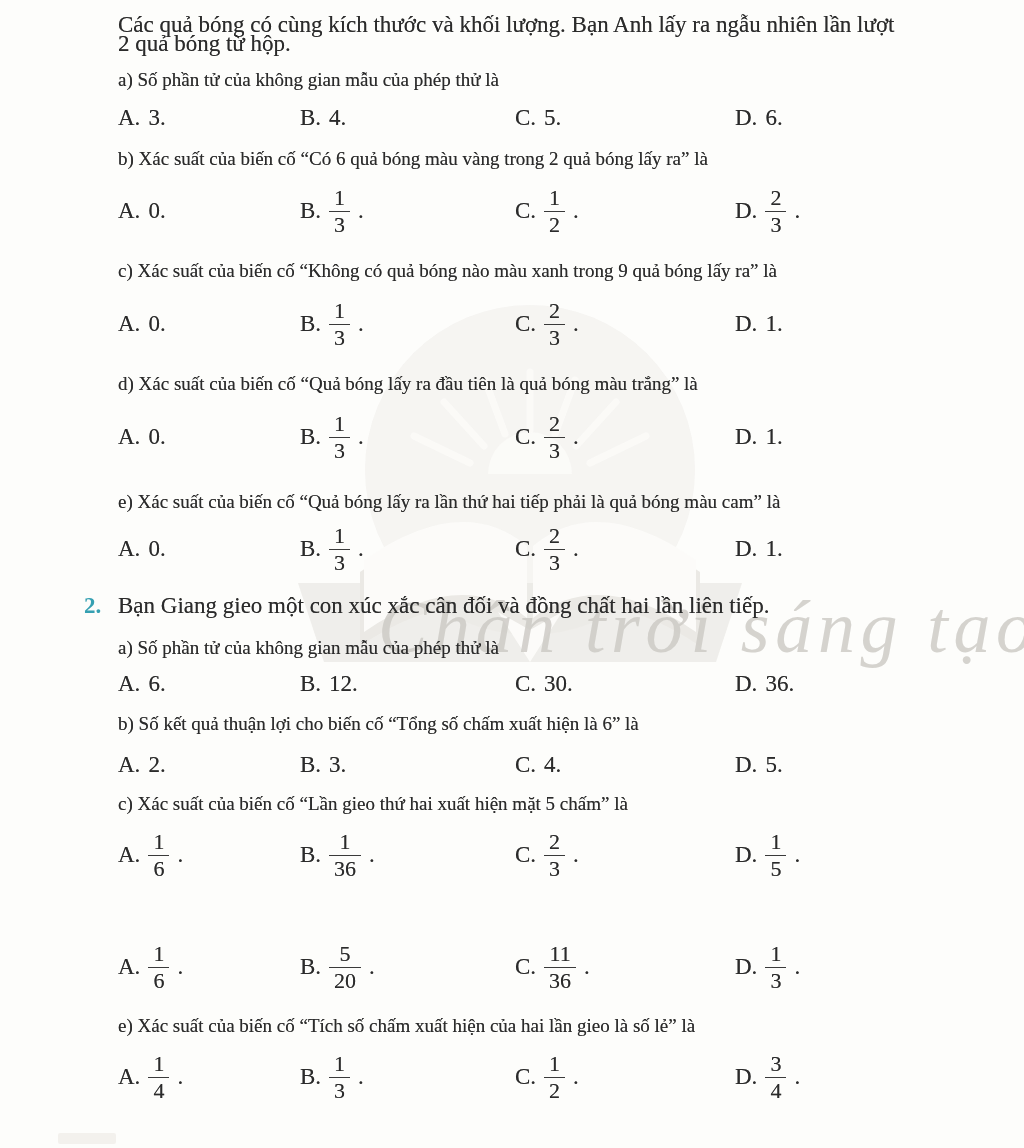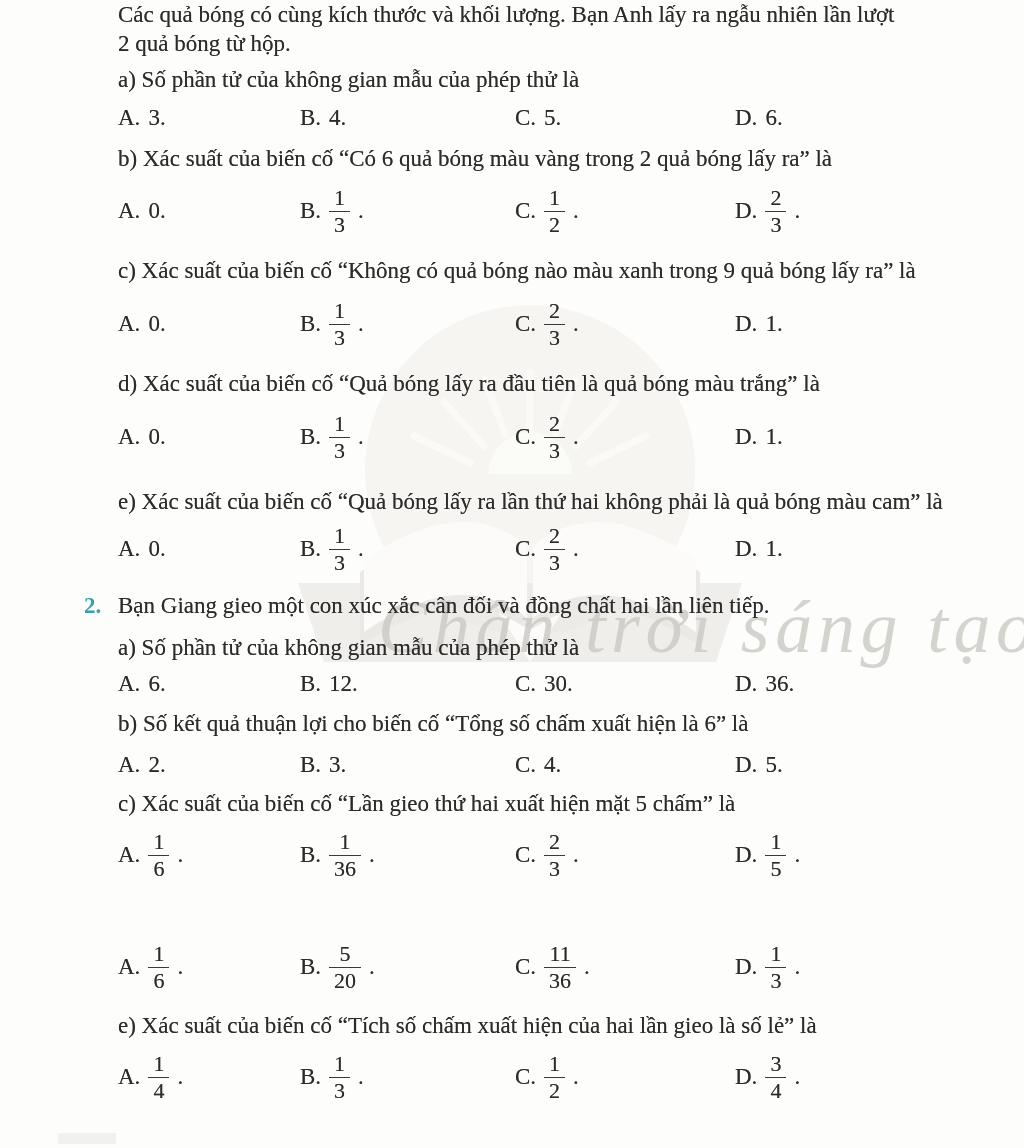--- a/index.html
+++ b/index.html
@@ -9,21 +9,21 @@
     font-family:"Liberation Serif","DejaVu Serif",serif;
     color:#2b2b2b;
     overflow:hidden;
     position:relative;
   }
   .page{position:absolute;inset:0;}
   .wm{position:absolute;left:0;top:0;z-index:0;}
   .content{position:absolute;inset:0;z-index:1;filter:blur(0.3px);}
   .st{
     position:absolute;left:118px;
-    font-size:23px;line-height:28px;white-space:nowrap;
+    font-size:19px;line-height:28px;white-space:nowrap;
     text-shadow:0 0 0.6px rgba(20,20,20,.55);
   }
   .introline{position:absolute;left:118px;font-size:23px;line-height:28px;white-space:nowrap;
     text-shadow:0 0 0.6px rgba(20,20,20,.55);}
   .optrow{position:absolute;left:0;width:1024px;}
   .optrow.plain{height:30px;}
   .optrow.fracs{height:58px;}
   .opt{
     position:absolute;top:0;bottom:0;
     display:flex;align-items:center;gap:8px;
@@ -63,21 +63,21 @@
       <path d="M700 572 Q600 502 533 556 L533 630 Q600 578 700 646 Z" fill="#dfdcd7"></path>
       <path d="M364 560 Q462 492 527 546 L527 618 Q460 566 364 632 Z" fill="#fcfbf9"></path>
       <path d="M696 560 Q598 492 533 546 L533 618 Q600 566 696 632 Z" fill="#fcfbf9"></path>
       <path d="M498 612 L530 662 L562 612 L530 630 Z" fill="#fcfbf9"></path>
     </g>
     <text x="378" y="652" textLength="655" font-size="74" font-style="italic" font-family="Liberation Serif, DejaVu Serif, serif" fill="#cbc9c4" opacity="0.8">Chân trời sáng tạo</text>
   </svg>
 
   <div class="content">
 
-    <div class="introline" style="top:1px">Các quả bóng có cùng kích thước và khối lượng. Bạn Anh lấy ra ngẫu nhiên lần lượt</div>
+    <div class="introline" style="top:11px">Các quả bóng có cùng kích thước và khối lượng. Bạn Anh lấy ra ngẫu nhiên lần lượt</div>
     <div class="introline" style="top:30px">2 quả bóng từ hộp.</div>
 
     <div class="st" style="top:66px">a) Số phần tử của không gian mẫu của phép thử là</div>
     <div class="optrow plain" style="top:103px">
       <div class="opt oA">
           <span>A.</span>
           <span>3.</span>
         </div>
       <div class="opt oB">
           <span>B.</span>
@@ -174,21 +174,21 @@
             <span class="den">3</span>
           </span>
           <span>.</span>
         </div>
       <div class="opt oD">
           <span>D.</span>
           <span>1.</span>
         </div>
     </div>
 
-    <div class="st" style="top:488px">e) Xác suất của biến cố “Quả bóng lấy ra lần thứ hai không phải là quả bóng màu cam” là</div>
+    <div class="st" style="top:488px">e) Xác suất của biến cố “Quả bóng lấy ra lần thứ hai tiếp phải là quả bóng màu cam” là</div>
     <div class="optrow fracs" style="top:520px">
       <div class="opt oA">
           <span>A.</span>
           <span>0.</span>
         </div>
       <div class="opt oB">
           <span>B.</span>
           <span class="frac">
             <span class="num">1</span>
             <span class="den">3</span>

